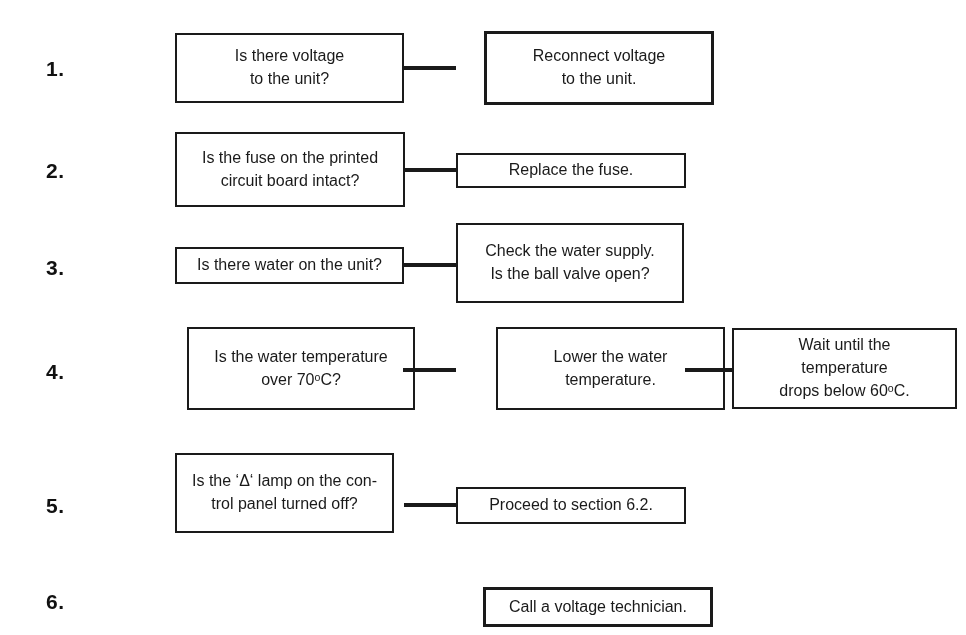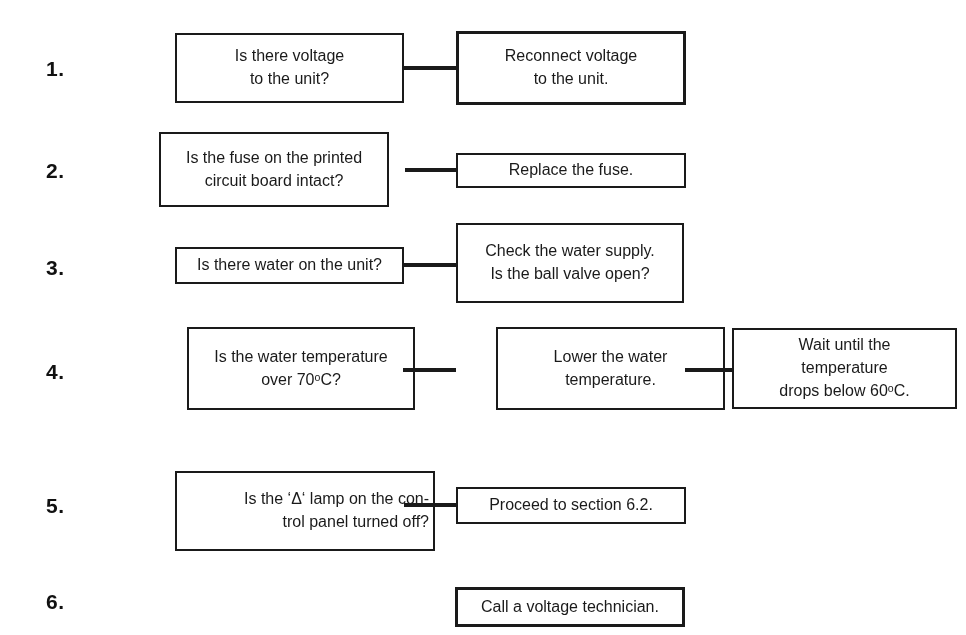--- a/index.html
+++ b/index.html
@@ -29,21 +29,21 @@
     display: flex;
     flex-direction: column;
     align-items: center;
     justify-content: center;
     text-align: center;
     font-size: 16px;
     line-height: 1.42;
     color: #1a1a1a;
     padding: 1px 4px;
   }
-  .box.heavy { border-width: 3px; }
+  .box.heavy { border-width: 3px; margin-left: 28px; }
   .conn {
     position: absolute;
     height: 4px;
     background: #1a1a1a;
   }
   .sup {
     font-size: 0.66em;
     vertical-align: 0.38em;
   }
 </style>
@@ -57,21 +57,21 @@
     <div>Is there voltage</div>
     <div>to the unit?</div>
   </div>
   <div class="conn" style="left:404px; top:66px; width:52px;"></div>
   <div class="box heavy" style="left:456px; top:31px; width:230px; height:74px;">
     <div>Reconnect voltage</div>
     <div>to the unit.</div>
   </div>
 
   <div class="num" style="top:159px;">2.</div>
-  <div class="box" style="left:159px; top:132px; width:230px; height:75px;">
+  <div class="box" style="left:175px; top:132px; width:230px; height:75px;">
     <div>Is the fuse on the printed</div>
     <div>circuit board intact?</div>
   </div>
   <div class="conn" style="left:405px; top:168px; width:51px;"></div>
   <div class="box" style="left:456px; top:153px; width:230px; height:35px;">
     <div>Replace the fuse.</div>
   </div>
 
   <div class="num" style="top:256px;">3.</div>
   <div class="box" style="left:175px; top:247px; width:229px; height:37px;">
@@ -94,21 +94,21 @@
     <div>temperature.</div>
   </div>
   <div class="conn" style="left:685px; top:368px; width:47px;"></div>
   <div class="box" style="left:732px; top:328px; width:225px; height:81px;">
     <div>Wait until the</div>
     <div>temperature</div>
     <div><span>drops below 60</span><span class="sup">o</span><span>C.</span></div>
   </div>
 
   <div class="num" style="top:494px;">5.</div>
-  <div class="box" style="left:175px; top:471px; width:260px; height:80px;align-items:flex-end;">
+  <div class="box" style="left:175px; top:453px; width:219px; height:80px;">
     <div>Is the ‘Δ‘ lamp on the con-</div>
     <div>trol panel turned off?</div>
   </div>
   <div class="conn" style="left:404px; top:503px; width:52px;"></div>
   <div class="box" style="left:456px; top:487px; width:230px; height:37px;">
     <div>Proceed to section 6.2.</div>
   </div>
 
   <div class="num" style="top:590px;">6.</div>
   <div class="box heavy" style="left:455px; top:587px; width:230px; height:40px;">

